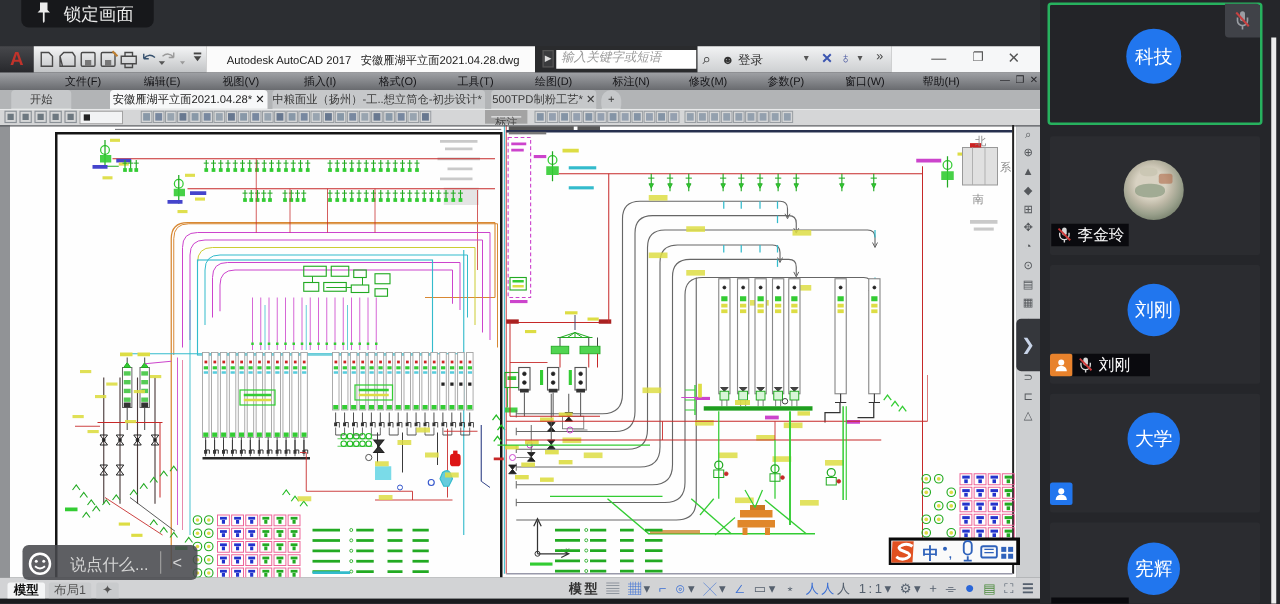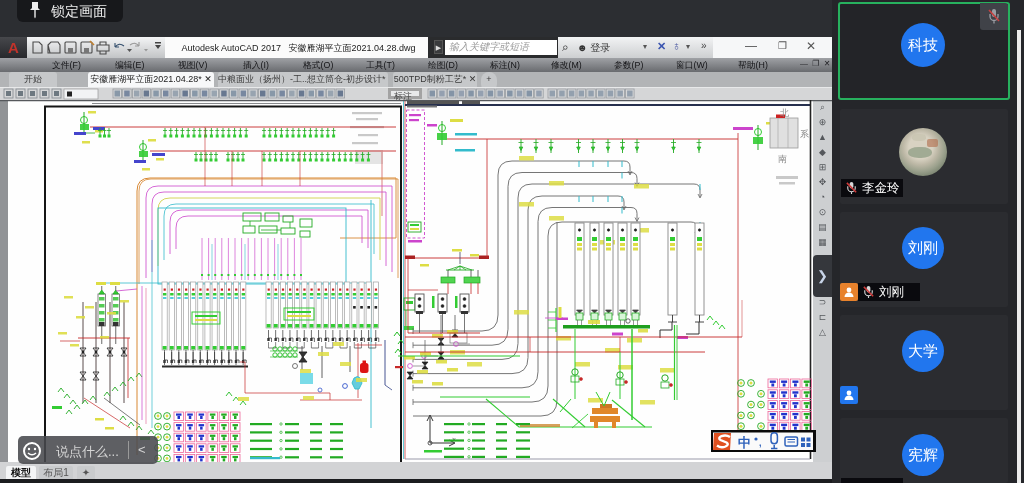--- a/index.html
+++ b/index.html
@@ -105,21 +105,21 @@
 <span style="left:800px;color:#26262a;font-size:9px">—&nbsp;&nbsp;❐&nbsp;&nbsp;✕</span>
 </div>
 <div class="abs" id="ftabs">
 <div class="ftab" style="left:9px;width:48px;background:#c6c8ca;">开始</div>
 <div class="ftab" style="left:88px;width:126px;background:#f7f8f9;color:#222;">安徽雁湖平立面2021.04.28* ✕</div>
 <div class="ftab" style="left:218px;width:170px;background:#c6c8ca;">中粮面业（扬州）-工..想立筒仓-初步设计* ✕</div>
 <div class="ftab" style="left:393px;width:84px;background:#c6c8ca;">500TPD制粉工艺* ✕</div>
 <div class="ftab" style="left:481px;width:16px;background:#c6c8ca;border-radius:8px;">+</div>
 </div>
 <div class="abs" id="toolbar"></div>
-    <div class="abs" style="left:388px;top:88px;width:34px;height:11px;background:#e8e9ea;border:3px solid #a3a3a3;font-size:9px;color:#444;line-height:10px;padding-left:3px;">标注</div>
+    <div class="abs" style="left:388px;top:88px;width:34px;height:11px;background:#e8e9ea;border:5px solid #a3a3a3;font-size:9px;color:#444;line-height:10px;padding-left:3px;">标注</div>
 <div class="abs" id="canvas"></div>
 <div class="abs" id="paper"></div>
 <div class="abs" id="rtoolcol">⌕<br>⊕<br>▲<br>◆<br>⊞<br>✥<br>◔<br>⊙<br>▤<br>▦<br>⌂<br>✎<br>⌐<br>⊃<br>⊏<br>△</div>
 <div class="abs" id="collapser">❯</div>
 
 <svg class="abs" id="draw" style="left:0;top:0" width="1024" height="483" viewBox="0 0 1024 483">
 <rect x="4" y="89" width="9" height="9" stroke="#8a9096" stroke-width="0.9" fill="none"></rect>
 <rect x="6" y="91" width="5" height="5" fill="#6d7880"></rect>
 <rect x="16" y="89" width="9" height="9" stroke="#8a9096" stroke-width="0.9" fill="none"></rect>
 <rect x="18" y="91" width="5" height="5" fill="#6d7880"></rect>
@@ -1407,20 +1407,21 @@
 <path d="M787.5 439.5 h7.5 M787.5 442 h7.5" stroke="#2f62bb" stroke-width="1"></path>
 <rect x="801" y="437.5" width="4" height="4" fill="#2f62bb"></rect>
 <rect x="806.5" y="437.5" width="4" height="4" fill="#2f62bb"></rect>
 <rect x="801" y="443.0" width="4" height="4" fill="#2f62bb"></rect>
 <rect x="806.5" y="443.0" width="4" height="4" fill="#2f62bb"></rect>
 </svg>
 <div class="abs" id="statusrow"></div>
 <div class="mtab" style="left:6px;width:30px;background:#f4f5f6;color:#111;font-weight:bold;">模型</div>
 <div class="mtab" style="left:39px;width:34px;background:#c9cbcd;color:#555;">布局1</div>
 <div class="mtab" style="left:77px;width:18px;background:#c9cbcd;color:#555;">✦</div>
+<div class="abs" id="statusicons"><b style="color:#333">模型</b> ▤ <span style="color:#3b6fd4">▦</span>▾ <span style="color:#3b6fd4">⌐ ⊙</span>▾ <span style="color:#3b6fd4">╳</span>▾ <span style="color:#3b6fd4">∠</span> ▭▾ ﹡ <span style="color:#3b6fd4">人人</span>人 1:1▾ ⚙▾ + ⌯ <span style="color:#2a66d8;font-size:13px">●</span> <span style="color:#4a8a3a">▤</span> ⛶ <b>☰</b></div>
 <div class="abs" id="bottomstrip"></div>
 
 <div class="abs" id="chat"></div>
 <svg class="abs" style="left:22px;top:441px" width="20" height="20" viewBox="0 0 20 20">
 <circle cx="10" cy="10" r="8" fill="none" stroke="#fff" stroke-width="2"></circle>
 <circle cx="7" cy="8" r="1.2" fill="#fff"></circle>
       <circle cx="13" cy="8" r="1.2" fill="#fff"></circle>
 <path d="M6 12 q4 3.5 8 0" fill="none" stroke="#fff" stroke-width="1.6"></path>
 </svg>
 <div class="abs" style="left:56px;top:443px;font-size:13px;color:#d5d5d5">说点什么...</div>

